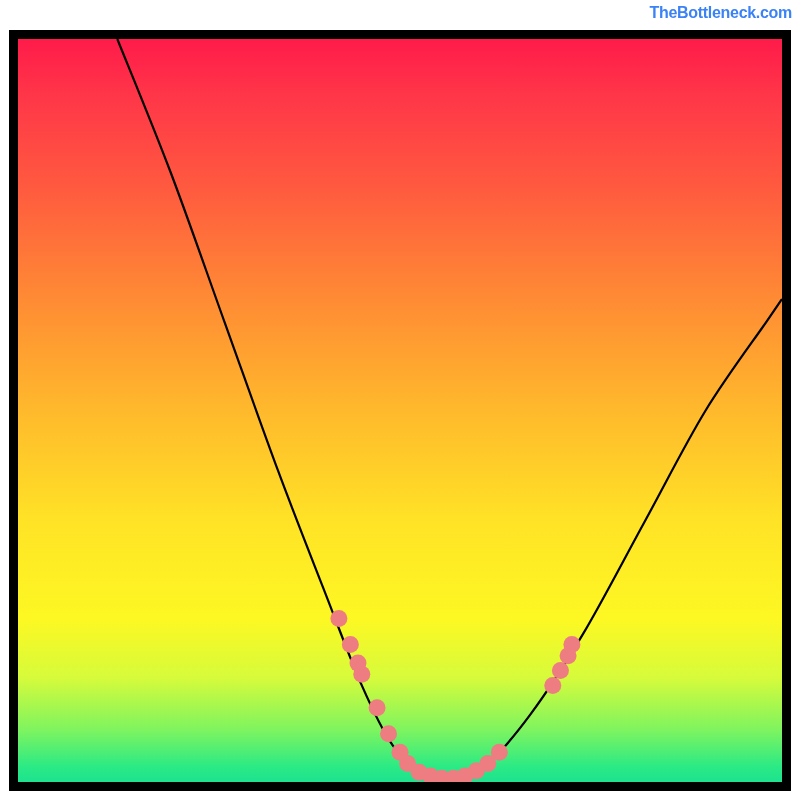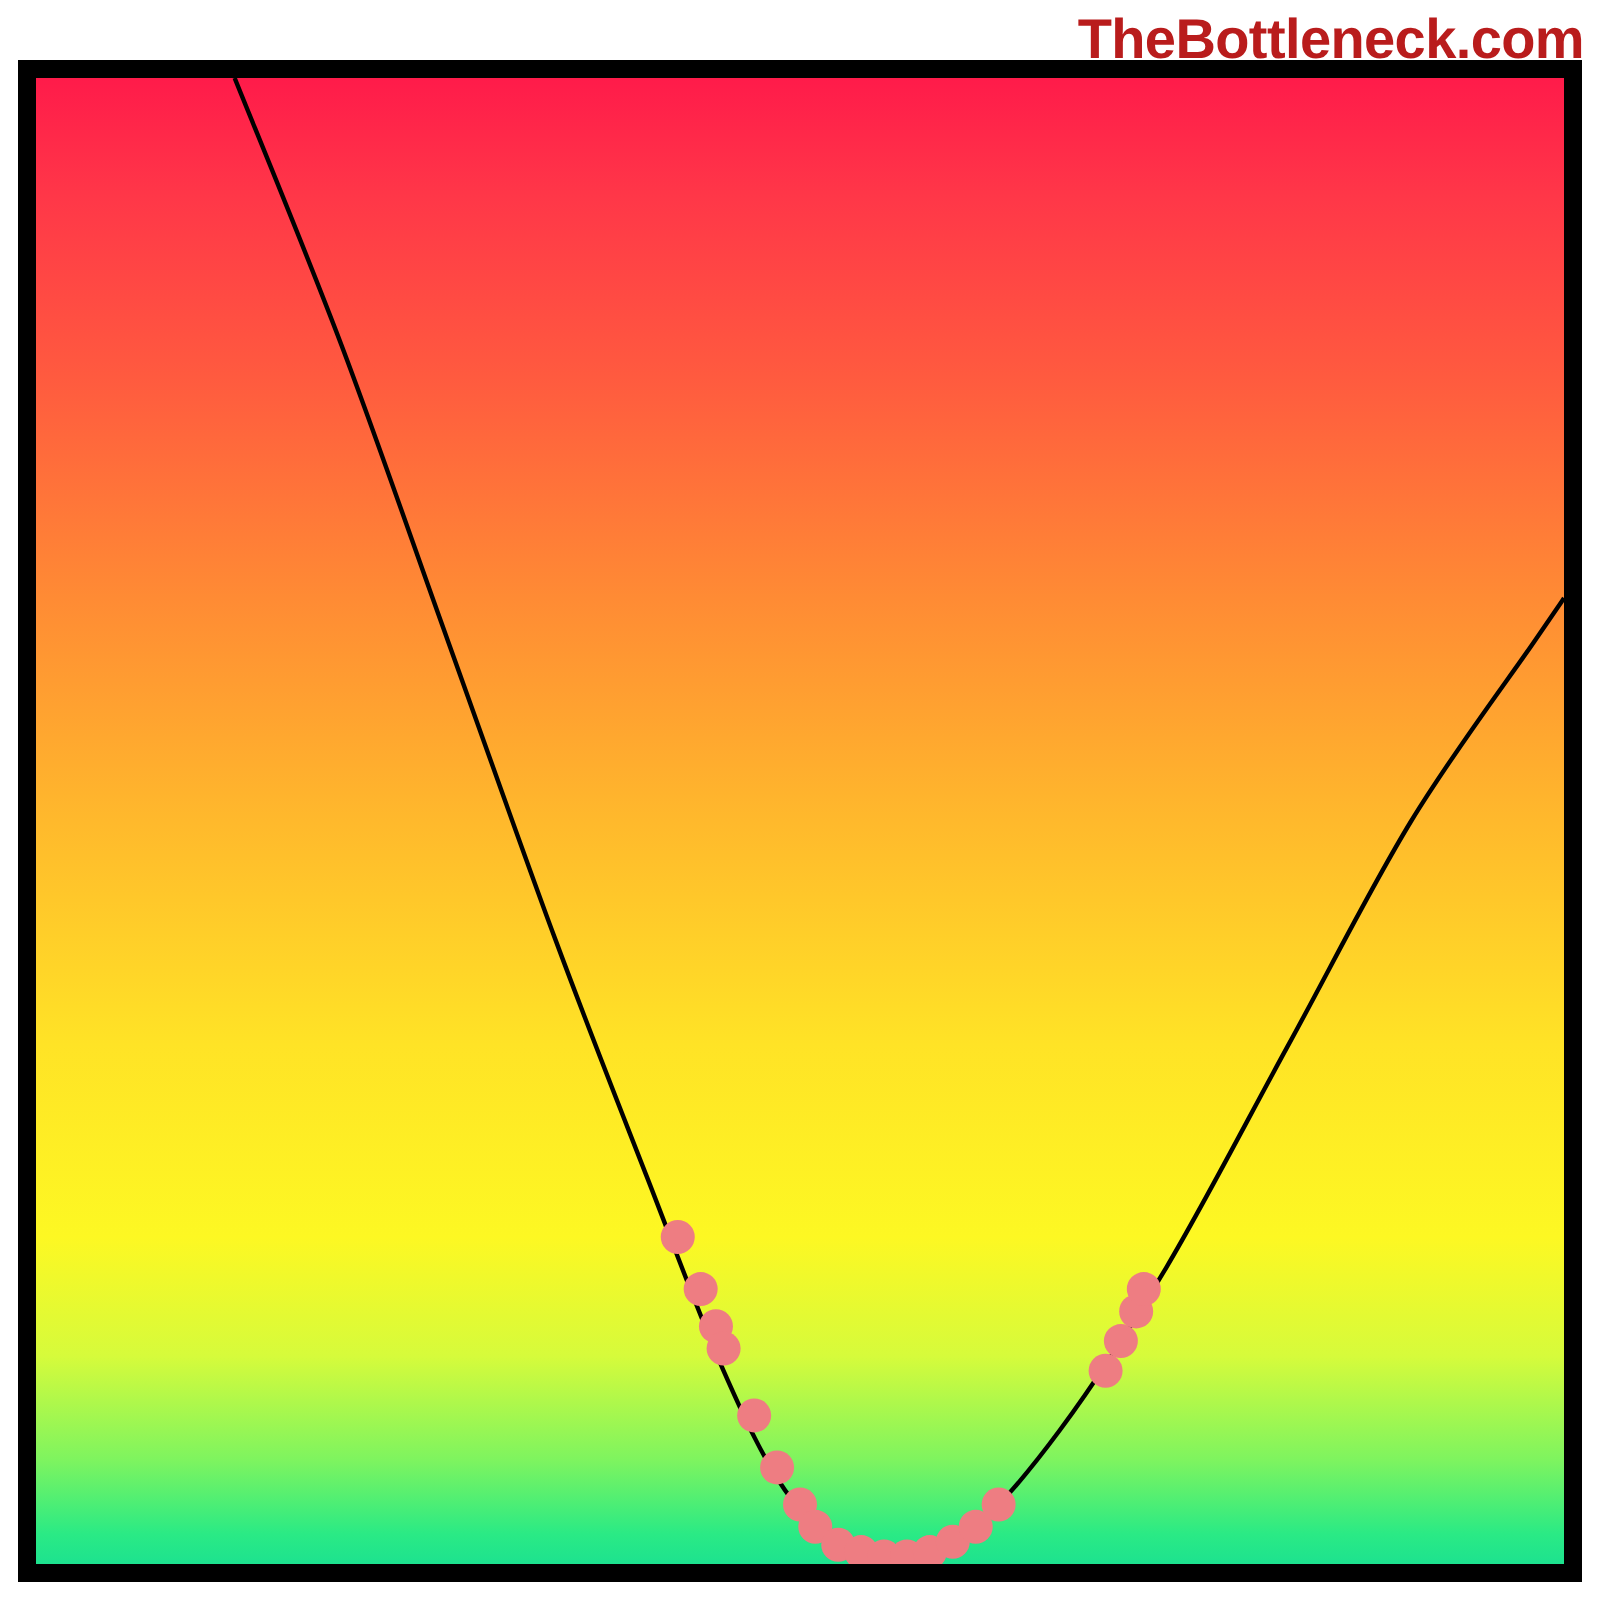--- a/index.html
+++ b/index.html
@@ -11,22 +11,22 @@
   .stage {
     width: 800px;
     height: 800px;
     position: relative;
   }
   .attribution {
     position: absolute;
     top: 4px;
     right: 8px;
     font-weight: bold;
-    color: #b91c1c;
-    font-size: 28px;
+    color: #3b82f6;
+    font-size: 16px;
     letter-spacing: -0.3px;
   }
   .outer-frame {
     position: absolute;
     box-sizing: border-box;
     border: 9px solid #000;
     left: 9px;
     top: 30px;
     width: 782px;
     height: 761px;

